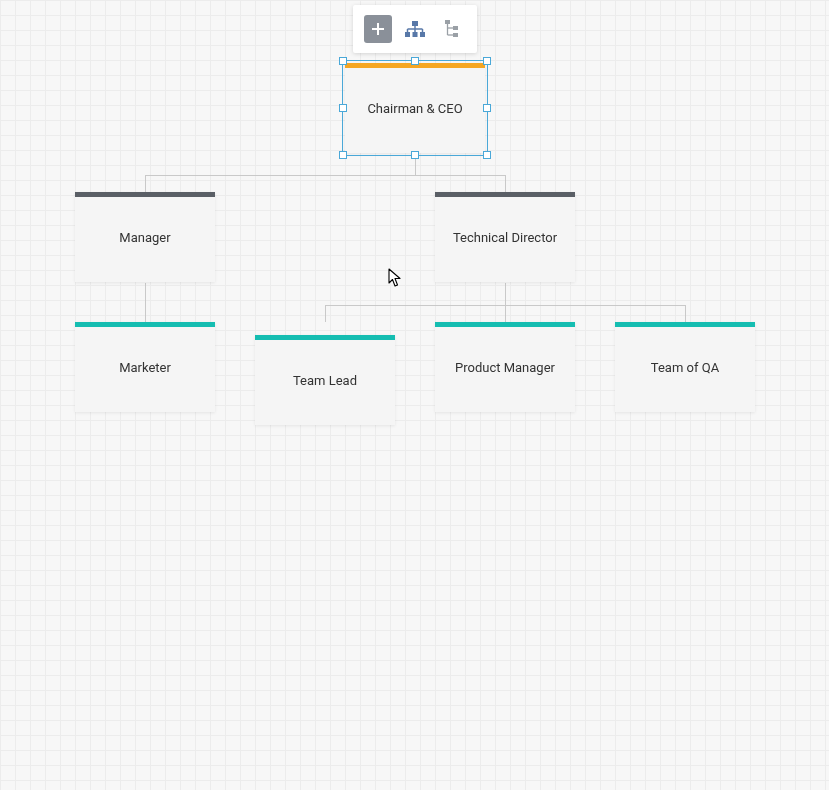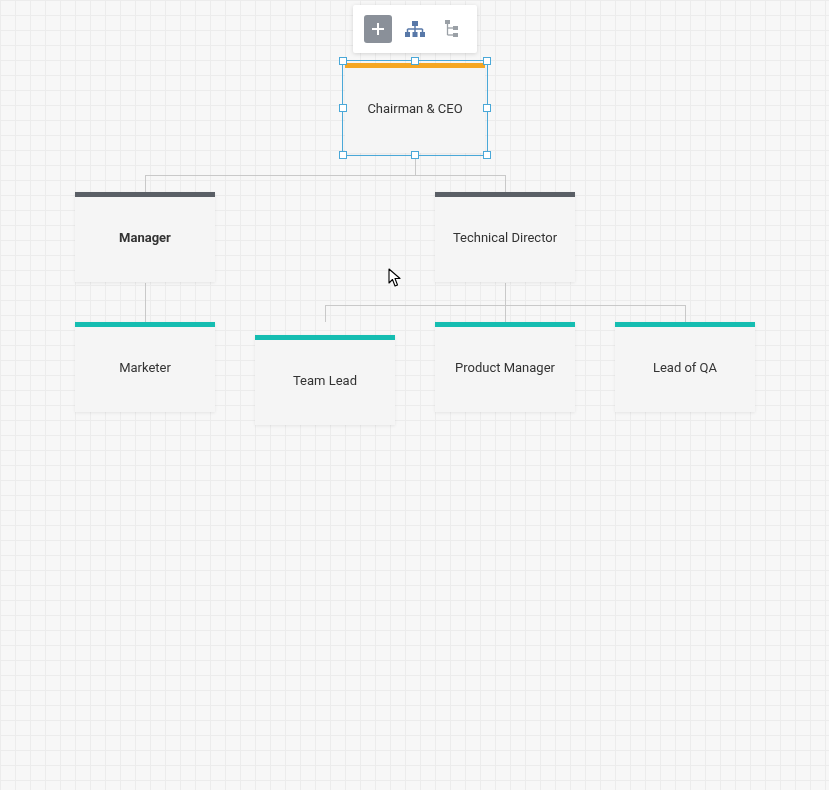--- a/index.html
+++ b/index.html
@@ -158,21 +158,21 @@
   <div class="sel-handle" style="left:-4px; top:-4px;"></div>
   <div class="sel-handle" style="left:calc(50% - 4px); top:-4px;"></div>
   <div class="sel-handle" style="right:-4px; top:-4px;"></div>
   <div class="sel-handle" style="left:-4px; top:calc(50% - 4px);"></div>
   <div class="sel-handle" style="right:-4px; top:calc(50% - 4px);"></div>
   <div class="sel-handle" style="left:-4px; bottom:-4px;"></div>
   <div class="sel-handle" style="left:calc(50% - 4px); bottom:-4px;"></div>
   <div class="sel-handle" style="right:-4px; bottom:-4px;"></div>
 </div>
 
-<div class="node" style="left:75px; top:192px; width:140px; height:90px;font-weight:bold;">
+<div class="node" style="left:75px; top:192px; width:140px; height:90px;">
   <div class="topbar" style="background:#5a5f66;"></div>
   <span class="node-label">Manager</span>
 </div>
 
 <div class="node" style="left:435px; top:192px; width:140px; height:90px;text-align:right;">
   <div class="topbar" style="background:#5a5f66;"></div>
   <span class="node-label">Technical Director</span>
 </div>
 
 <div class="node" style="left:75px; top:322px; width:140px; height:90px;">
@@ -185,18 +185,18 @@
   <span class="node-label">Team Lead</span>
 </div>
 
 <div class="node" style="left:435px; top:322px; width:140px; height:90px;text-align:center;">
   <div class="topbar" style="background:#15bdb1;"></div>
   <span class="node-label">Product Manager</span>
 </div>
 
 <div class="node" style="left:615px; top:322px; width:140px; height:90px;">
   <div class="topbar" style="background:#15bdb1;"></div>
-  <span class="node-label">Lead of QA</span>
+  <span class="node-label">Team of QA</span>
 </div>
 
 <svg class="cursor" style="left:388px; top:268px;" width="14" height="20" viewBox="0 0 14 20">
   <path d="M1 1 L1 15 L4.5 11.5 L7 18 L9.5 17 L7 10.5 L12 10.5 Z" fill="#ffffff" stroke="#000000" stroke-width="1.1" stroke-linejoin="round"></path>
 </svg>
 
 </body></html>

